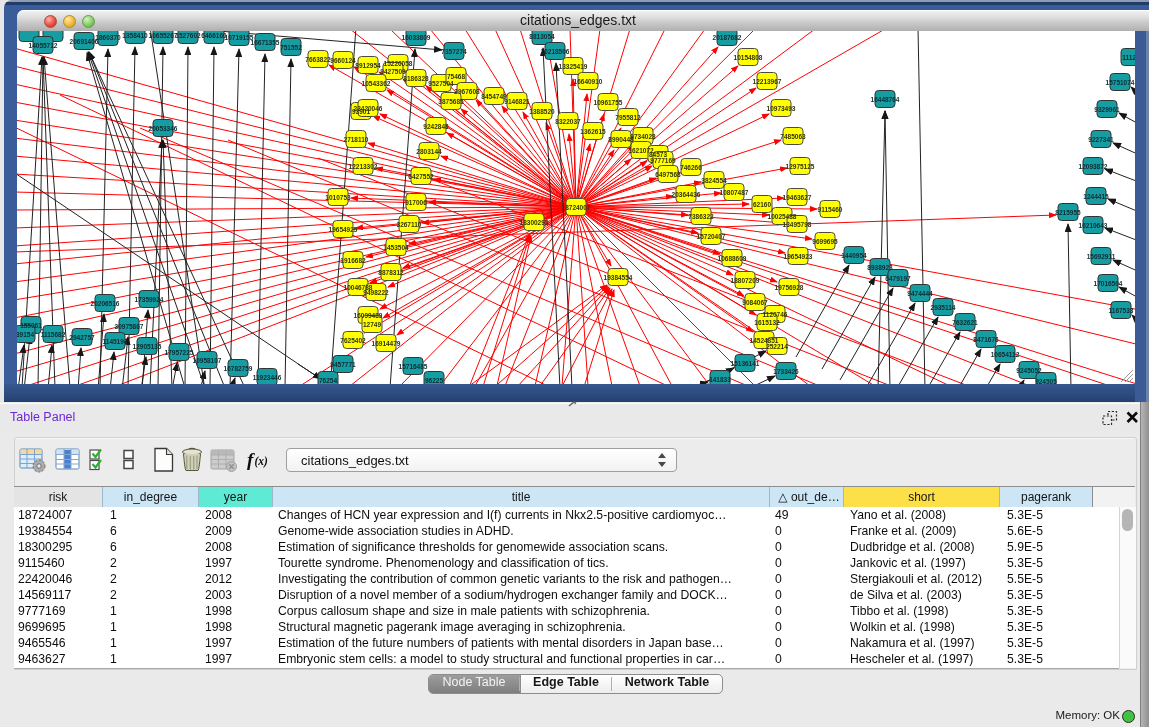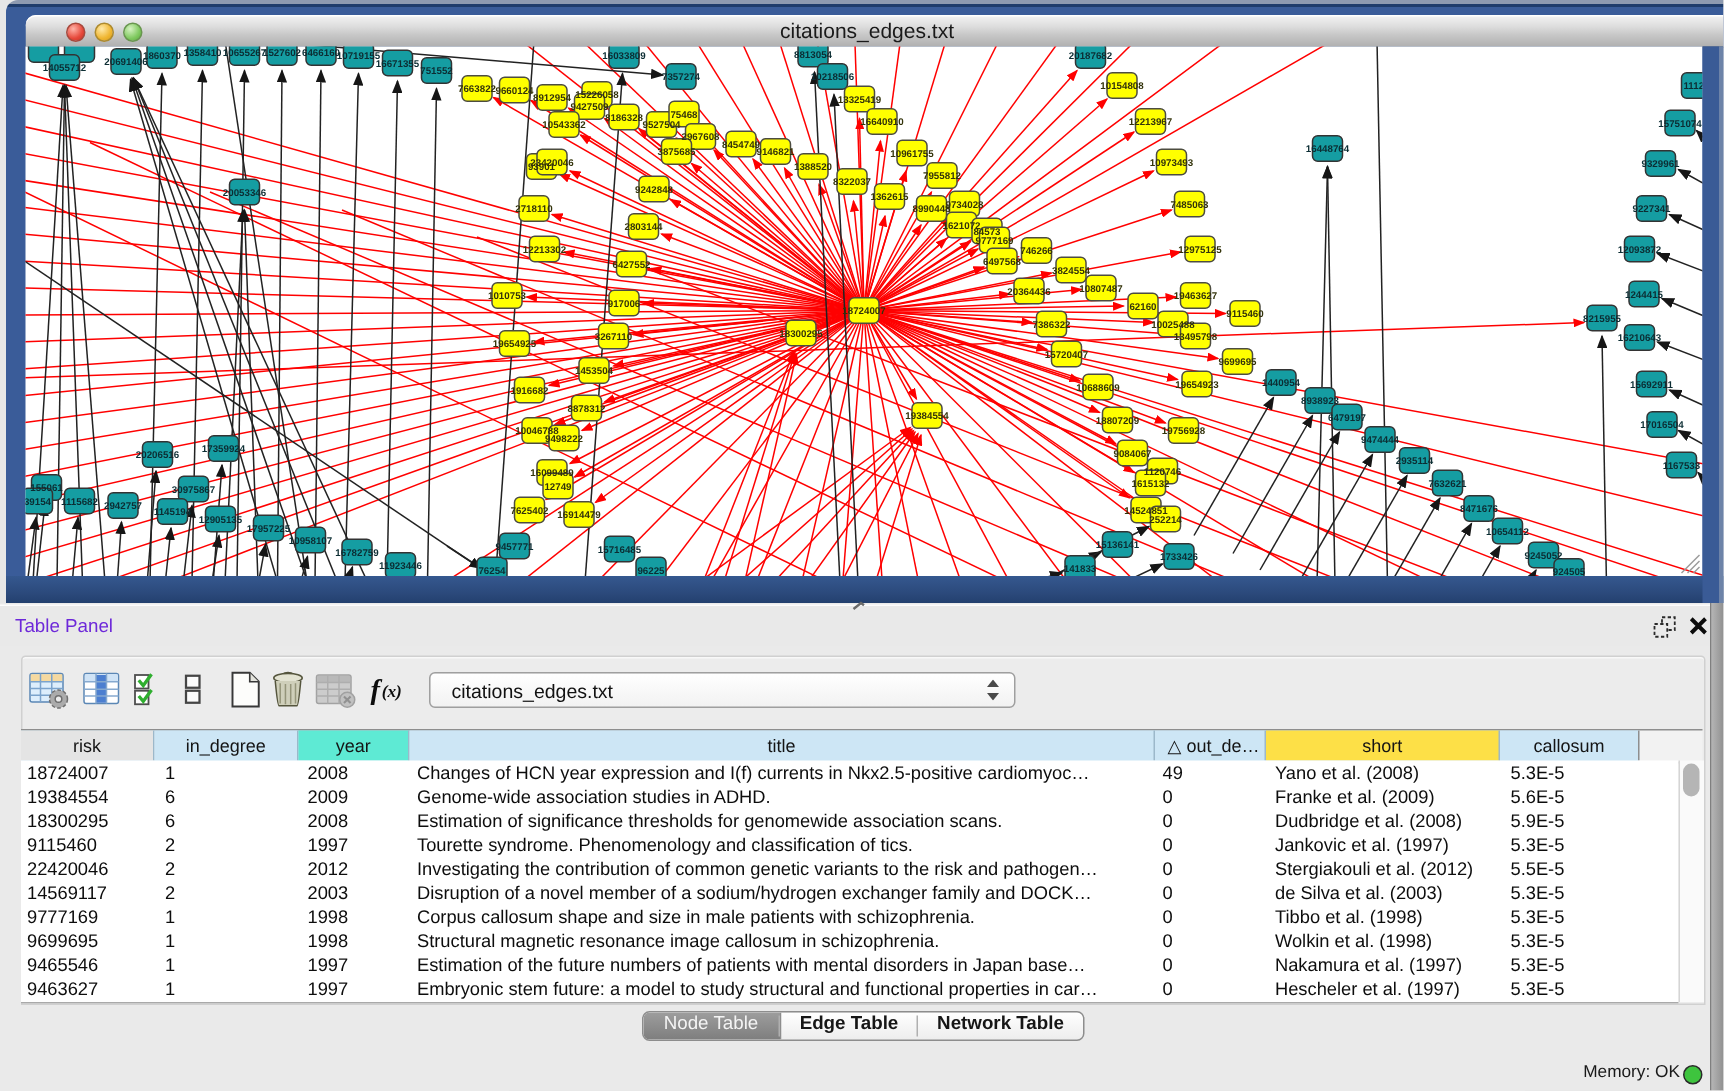--- a/index.html
+++ b/index.html
@@ -634,21 +634,21 @@
  </svg>
 </div>
 <div id="thead"></div>
 <div id="theadstub"></div>
 <div class="hc" style="left:14px;width:88px;background:#e4e4e4">risk</div>
 <div class="hc" style="left:103px;width:95px;background:#cde6f5">in_degree</div>
 <div class="hc" style="left:199px;width:73px;background:#5eead4">year</div>
 <div class="hc" style="left:273px;width:496px;background:#cde6f5">title</div>
 <div class="hc" style="left:770px;width:73px;background:#cde6f5;text-align:center;text-indent:5px">△ out_de…</div>
 <div class="hc" style="left:844px;width:155px;background:#fde047">short</div>
-<div class="hc" style="left:1000px;width:92px;background:#cde6f5;border-right:1px solid #8e8e8e">callosum</div>
+<div class="hc" style="left:1000px;width:92px;background:#cde6f5;border-right:1px solid #8e8e8e">pagerank</div>
 <div id="tbody"></div>
 <div class="trow" style="top:507px">
     <span style="left:18px">18724007</span>
     <span style="left:110px">1</span>
     <span style="left:205px">2008</span>
     <span style="left:278px">Changes of HCN year expression and I(f) currents in Nkx2.5-positive cardiomyoc…</span>
     <span style="left:775px">49</span>
     <span style="left:850px">Yano et al. (2008)</span>
     <span style="left:1007px">5.3E-5</span>
   </div>
@@ -703,39 +703,39 @@
     <span style="left:205px">1998</span>
     <span style="left:278px">Corpus callosum shape and size in male patients with schizophrenia.</span>
     <span style="left:775px">0</span>
     <span style="left:850px">Tibbo et al. (1998)</span>
     <span style="left:1007px">5.3E-5</span>
   </div>
 <div class="trow" style="top:619px">
     <span style="left:18px">9699695</span>
     <span style="left:110px">1</span>
     <span style="left:205px">1998</span>
-    <span style="left:278px">Structural magnetic resonance image callosum in schizophrenia.</span>
+    <span style="left:278px">Structural magnetic pagerank image averaging in schizophrenia.</span>
     <span style="left:775px">0</span>
     <span style="left:850px">Wolkin et al. (1998)</span>
     <span style="left:1007px">5.3E-5</span>
   </div>
 <div class="trow" style="top:635px">
     <span style="left:18px">9465546</span>
     <span style="left:110px">1</span>
     <span style="left:205px">1997</span>
     <span style="left:278px">Estimation of the future numbers of patients with mental disorders in Japan base…</span>
     <span style="left:775px">0</span>
     <span style="left:850px">Nakamura et al. (1997)</span>
     <span style="left:1007px">5.3E-5</span>
   </div>
 <div class="trow" style="top:651px">
     <span style="left:18px">9463627</span>
     <span style="left:110px">1</span>
     <span style="left:205px">1997</span>
-    <span style="left:278px">Embryonic stem future: a model to study structural and functional properties in car…</span>
+    <span style="left:278px">Embryonic stem cells: a model to study structural and functional properties in car…</span>
     <span style="left:775px">0</span>
     <span style="left:850px">Hescheler et al. (1997)</span>
     <span style="left:1007px">5.3E-5</span>
   </div>
 <div id="vscroll"></div>
 <div id="vthumb"></div>
 <div id="tabs">
     <div id="tabsel"></div>
   </div>
 <div class="tabdiv" style="left:519px"></div>

